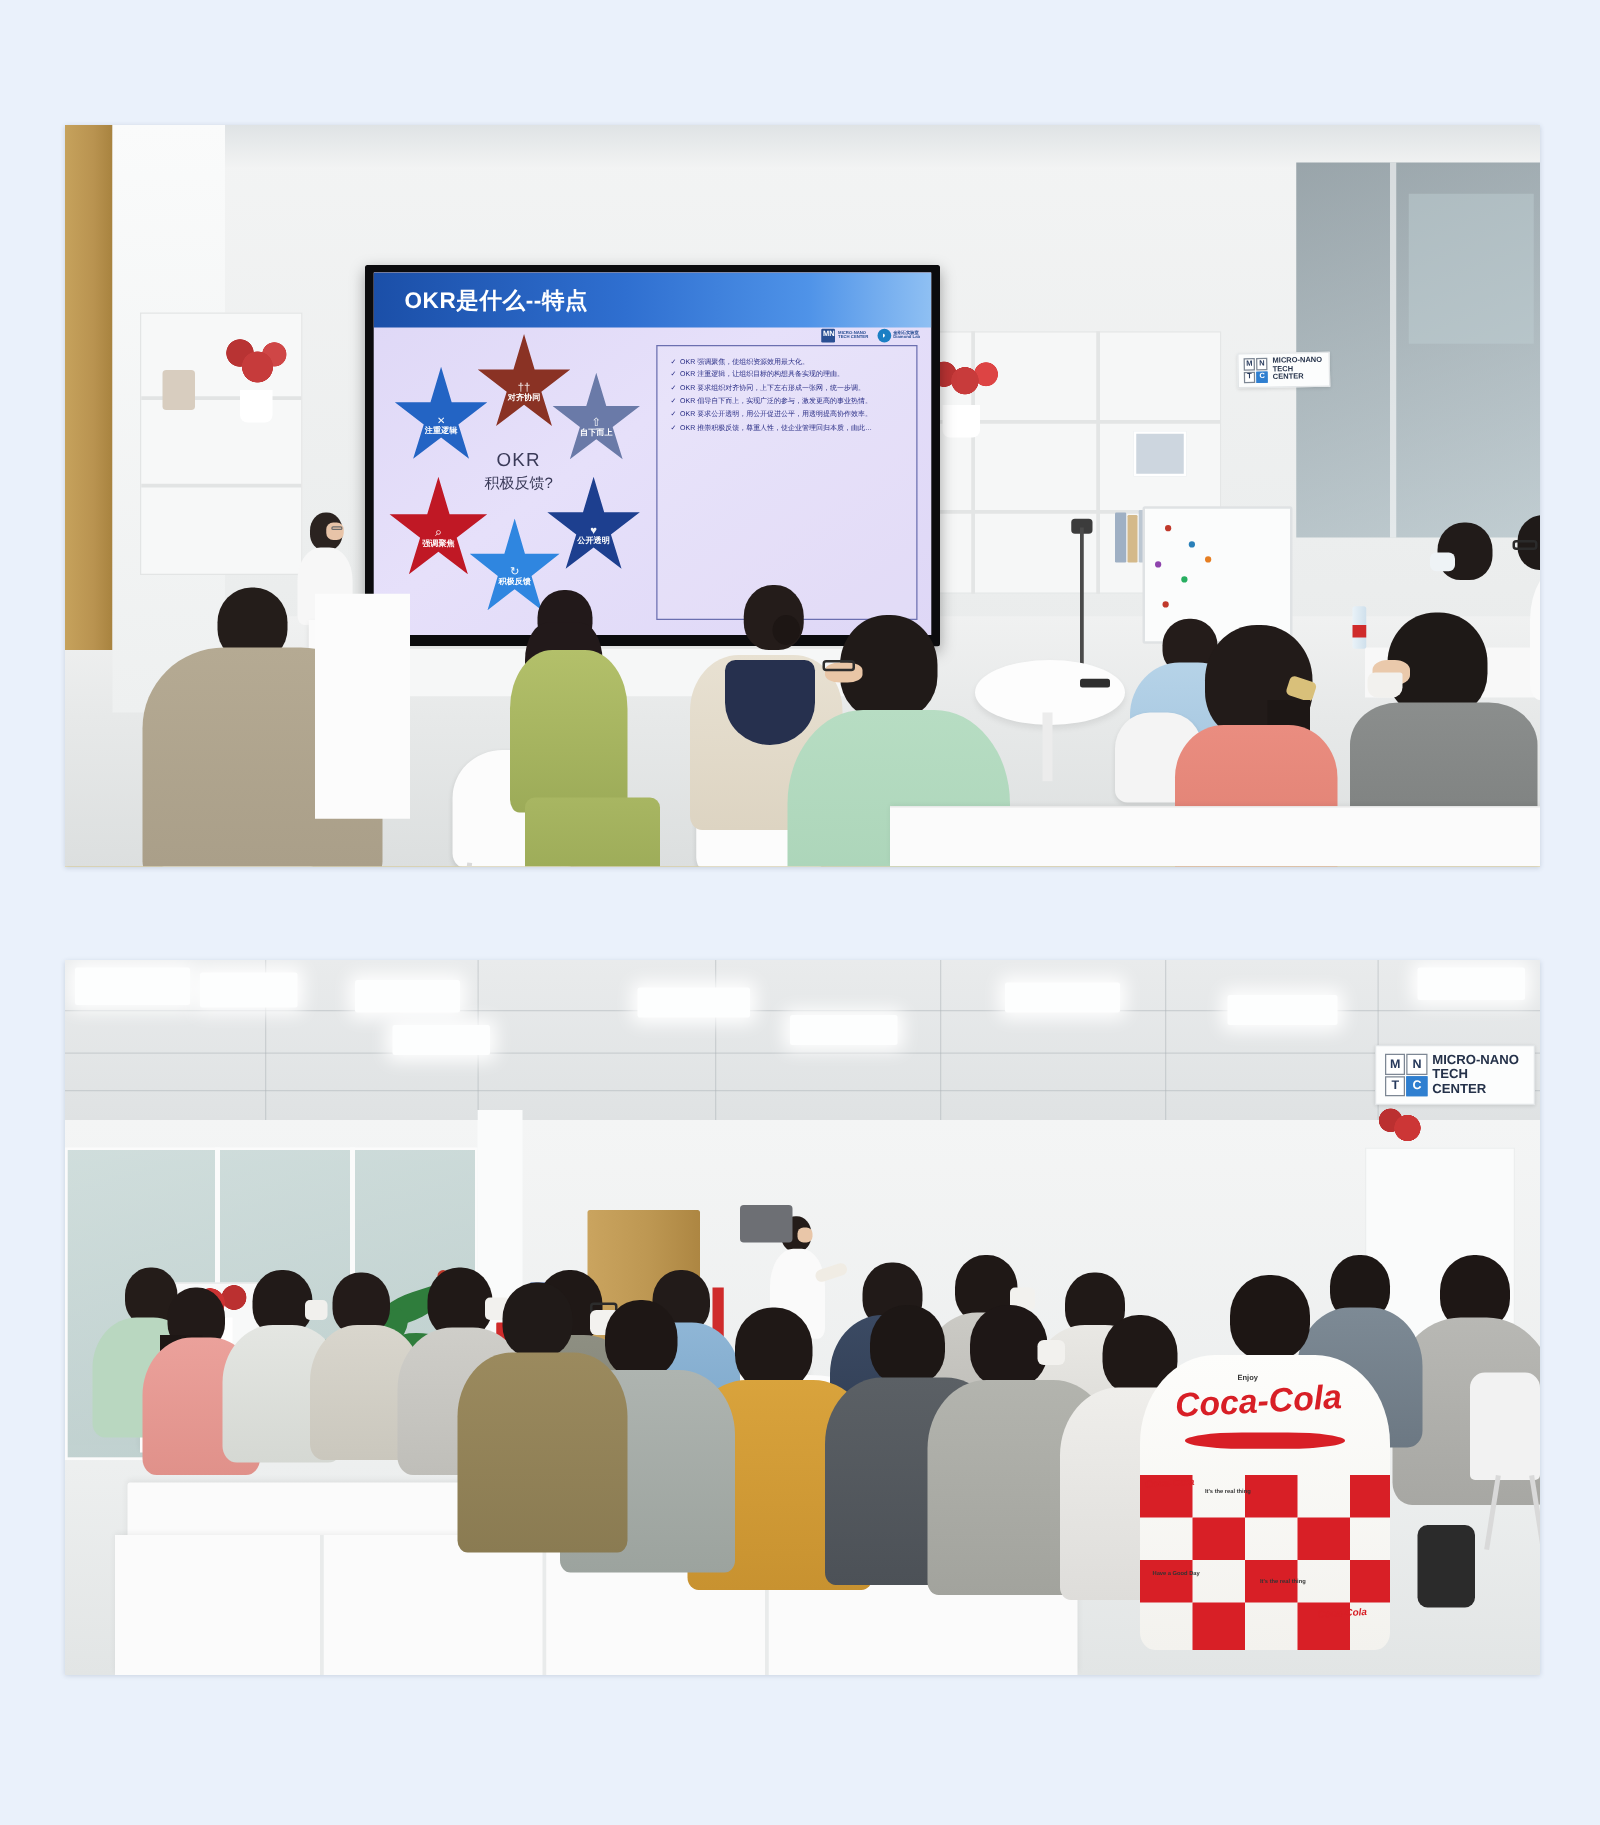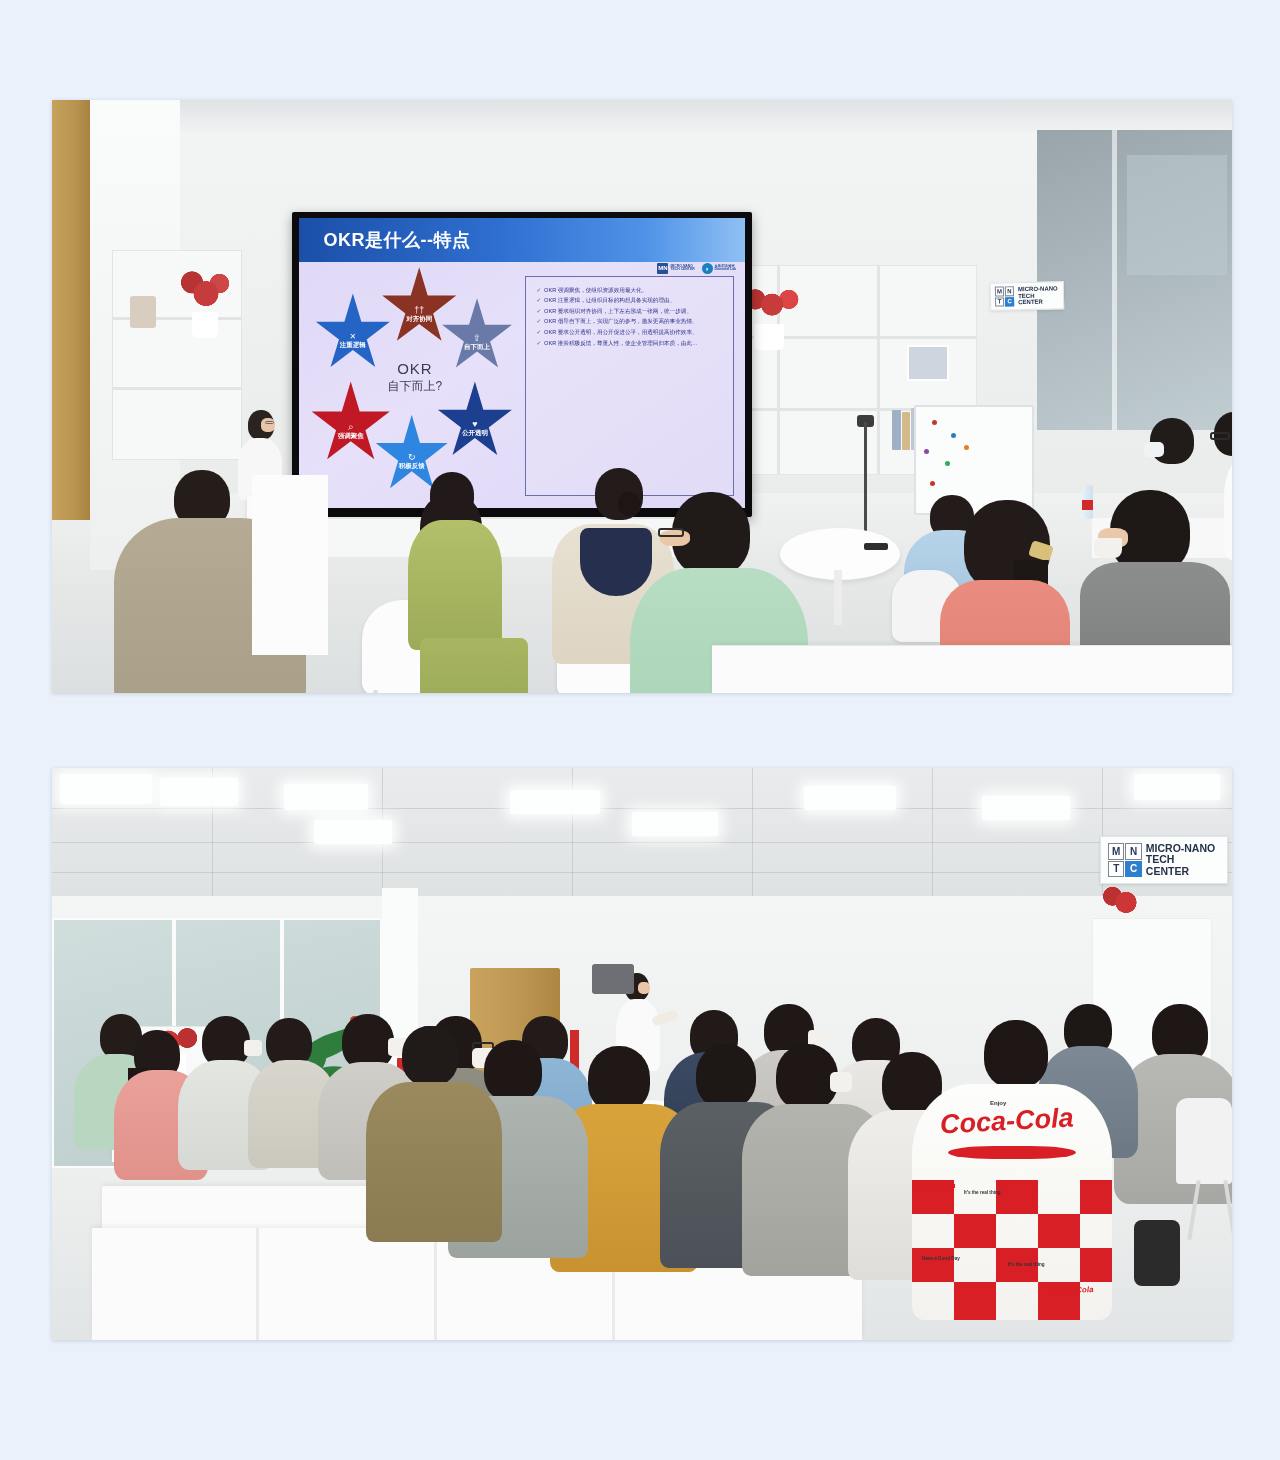--- a/index.html
+++ b/index.html
@@ -293,21 +293,21 @@
                 <span class="s-ico" style="font-size:10px;margin-top:15%;">⌕</span>
                 <span class="s-lab" style="font-size:6.5px;">强调聚焦</span>
               </div>
               <div class="star" style="left:3%;top:11%;width:36%;height:34%;background:#2364c4;">
                 <span class="s-ico" style="font-size:8px;margin-top:17%;">✕</span>
                 <span class="s-lab" style="font-size:6.5px;">注重逻辑</span>
               </div>
 
               <div class="okr-center" style="left:26%;top:39%;width:48%;">
                 <div class="l1" style="font-size:15px;">OKR</div>
-                <div class="l2" style="font-size:12px;">自下而上?</div>
+                <div class="l2" style="font-size:12px;">积极反馈?</div>
               </div>
             </div>
 
             <div class="bullets">
               <div class="bullet" style="font-size:5.6px;margin-bottom:3.2px;">
                 <span class="chk">✓</span>
                 <span class="btxt">OKR 强调聚焦，使组织资源效用最大化。</span>
               </div>
               <div class="bullet" style="font-size:5.6px;margin-bottom:3.2px;">
                 <span class="chk">✓</span>

